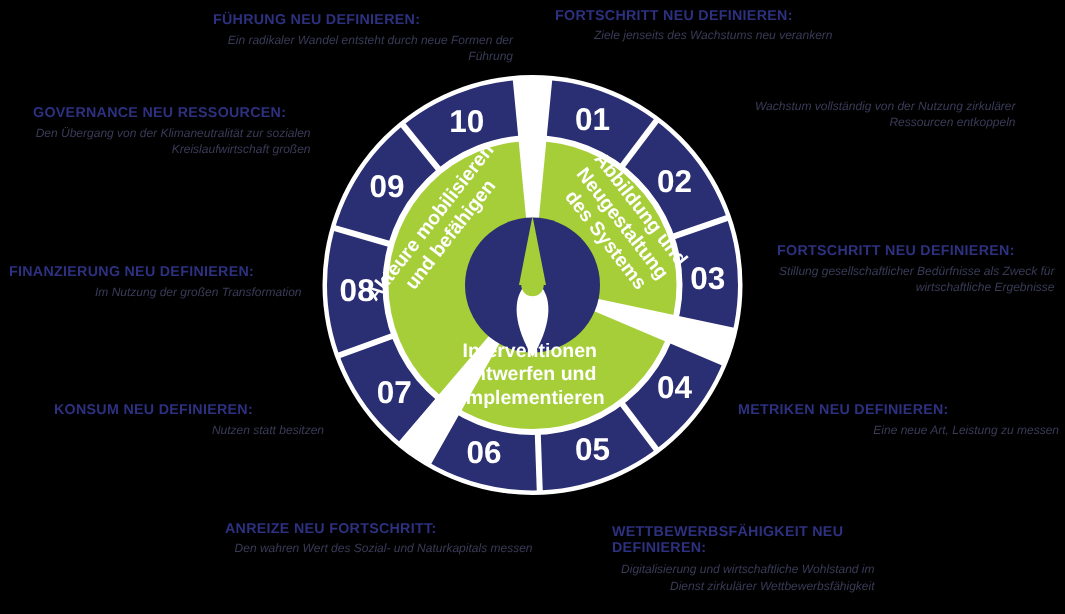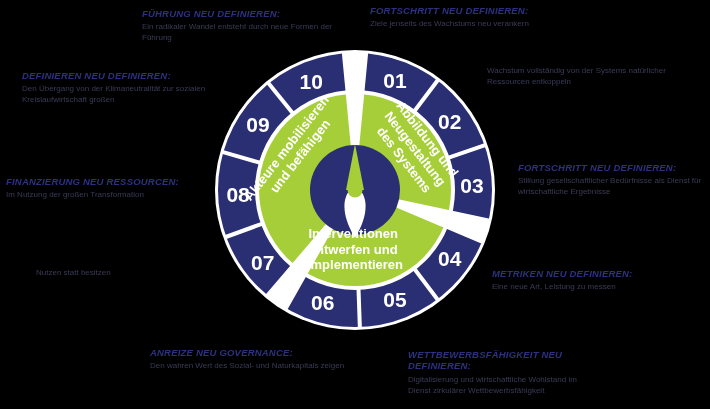--- a/index.html
+++ b/index.html
@@ -2,25 +2,25 @@
 <html><head>
 <meta charset="utf-8">
 <style>
   html,body{margin:0;padding:0;background:#000;}
   #canvas{
     position:relative;width:710px;height:409px;background:#000;overflow:hidden;
     font-family:"Liberation Sans",sans-serif;
   }
   .callout{position:absolute;}
   .c-title{
-    font-weight:700;font-style:italic;font-size:9.5px;line-height:1.2;
+    font-weight:700;font-size:9.5px;line-height:1.2;
     color:#2d3180;letter-spacing:.2px;margin-bottom:3px;
   }
   .c-body{
-    font-size:8px;line-height:1.35;color:#3a3b57;
+    font-style:italic;font-size:8px;line-height:1.35;color:#3a3b57;text-align:right;
   }
   #wheel{position:absolute;left:205px;top:40px;width:300px;height:300px;}
   .ring-num{
     font-family:"Liberation Sans",sans-serif;font-weight:700;font-size:21px;fill:#fff;
   }
   .wedge-label{
     font-family:"Liberation Sans",sans-serif;font-weight:700;font-size:13px;fill:#fff;
   }
 </style>
 </head>
@@ -93,50 +93,51 @@
     <div class="c-title">FÜHRUNG NEU DEFINIEREN:</div>
     <div class="c-body">Ein radikaler Wandel entsteht durch neue Formen der Führung</div>
   </div>
 
   <div class="callout" style="left:370px;top:5px;width:185px;">
     <div class="c-title">FORTSCHRITT NEU DEFINIEREN:</div>
     <div class="c-body">Ziele jenseits des Wachstums neu verankern</div>
   </div>
 
   <div class="callout" style="left:22px;top:70px;width:185px;">
-    <div class="c-title">DEFINIEREN NEU DEFINIEREN:</div>
+    <div class="c-title">GOVERNANCE NEU RESSOURCEN:</div>
     <div class="c-body">Den Übergang von der Klimaneutralität zur sozialen Kreislaufwirtschaft großen</div>
   </div>
 
   <div class="callout" style="left:487px;top:66px;width:190px;">
-    <div class="c-body">Wachstum vollständig von der Systems natürlicher Ressourcen entkoppeln</div>
+    <div class="c-body">Wachstum vollständig von der Nutzung zirkulärer Ressourcen entkoppeln</div>
   </div>
 
   <div class="callout" style="left:6px;top:176px;width:195px;">
-    <div class="c-title">FINANZIERUNG NEU RESSOURCEN:</div>
+    <div class="c-title">FINANZIERUNG NEU DEFINIEREN:</div>
     <div class="c-body">Im Nutzung der großen Transformation</div>
   </div>
 
   <div class="callout" style="left:518px;top:162px;width:185px;">
     <div class="c-title">FORTSCHRITT NEU DEFINIEREN:</div>
-    <div class="c-body">Stillung gesellschaftlicher Bedürfnisse als Dienst für wirtschaftliche Ergebnisse</div>
+    <div class="c-body">Stillung gesellschaftlicher Bedürfnisse als Zweck für wirtschaftliche Ergebnisse</div>
   </div>
 
   <div class="callout" style="left:36px;top:268px;width:180px;">
+    <div class="c-title">KONSUM NEU DEFINIEREN:</div>
     <div class="c-body">Nutzen statt besitzen</div>
   </div>
 
   <div class="callout" style="left:492px;top:268px;width:214px;">
     <div class="c-title">METRIKEN NEU DEFINIEREN:</div>
     <div class="c-body">Eine neue Art, Leistung zu messen</div>
   </div>
 
   <div class="callout" style="left:150px;top:347px;width:205px;">
-    <div class="c-title">ANREIZE NEU GOVERNANCE:</div>
-    <div class="c-body">Den wahren Wert des Sozial- und Naturkapitals zeigen</div>
+    <div class="c-title">ANREIZE NEU FORTSCHRITT:</div>
+    <div class="c-body">Den wahren Wert des Sozial- und Naturkapitals messen</div>
   </div>
 
   <div class="callout" style="left:408px;top:349px;width:175px;">
     <div class="c-title">WETTBEWERBSFÄHIGKEIT NEU DEFINIEREN:</div>
     <div class="c-body">Digitalisierung und wirtschaftliche Wohlstand im Dienst zirkulärer Wettbewerbsfähigkeit</div>
   </div>
 
 </div>
 
 </body></html>

